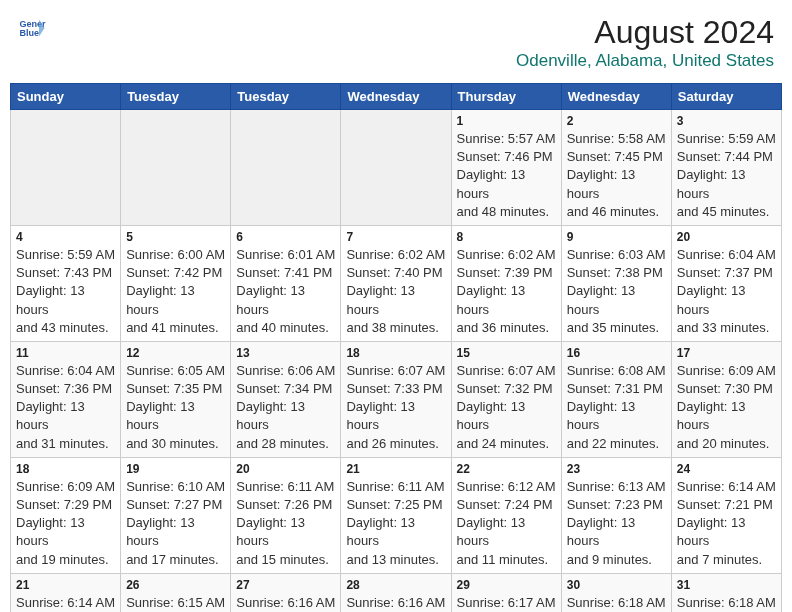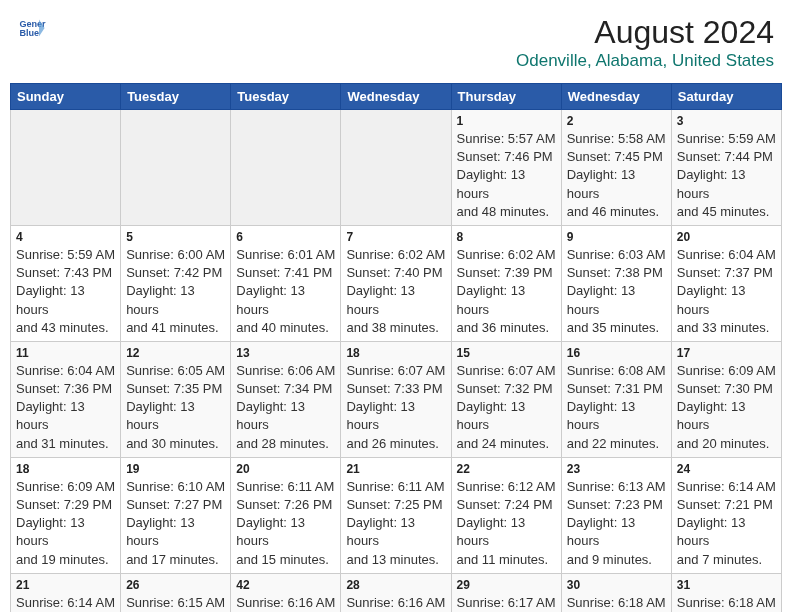--- a/index.html
+++ b/index.html
@@ -237,21 +237,21 @@
       <tr class="week-row">
         <td>
           <span class="day-number">21</span>
           <div class="day-info">Sunrise: 6:14 AM<br>Sunset: 7:20 PM<br>Daylight: 13 hours<br>and 5 minutes.</div>
         </td>
         <td>
           <span class="day-number">26</span>
           <div class="day-info">Sunrise: 6:15 AM<br>Sunset: 7:19 PM<br>Daylight: 13 hours<br>and 3 minutes.</div>
         </td>
         <td>
-          <span class="day-number">42</span>
+          <span class="day-number">27</span>
           <div class="day-info">Sunrise: 6:16 AM<br>Sunset: 7:18 PM<br>Daylight: 13 hours<br>and 1 minute.</div>
         </td>
         <td>
           <span class="day-number">28</span>
           <div class="day-info">Sunrise: 6:16 AM<br>Sunset: 7:16 PM<br>Daylight: 12 hours<br>and 59 minutes.</div>
         </td>
         <td>
           <span class="day-number">29</span>
           <div class="day-info">Sunrise: 6:17 AM<br>Sunset: 7:15 PM<br>Daylight: 12 hours<br>and 58 minutes.</div>
         </td>

